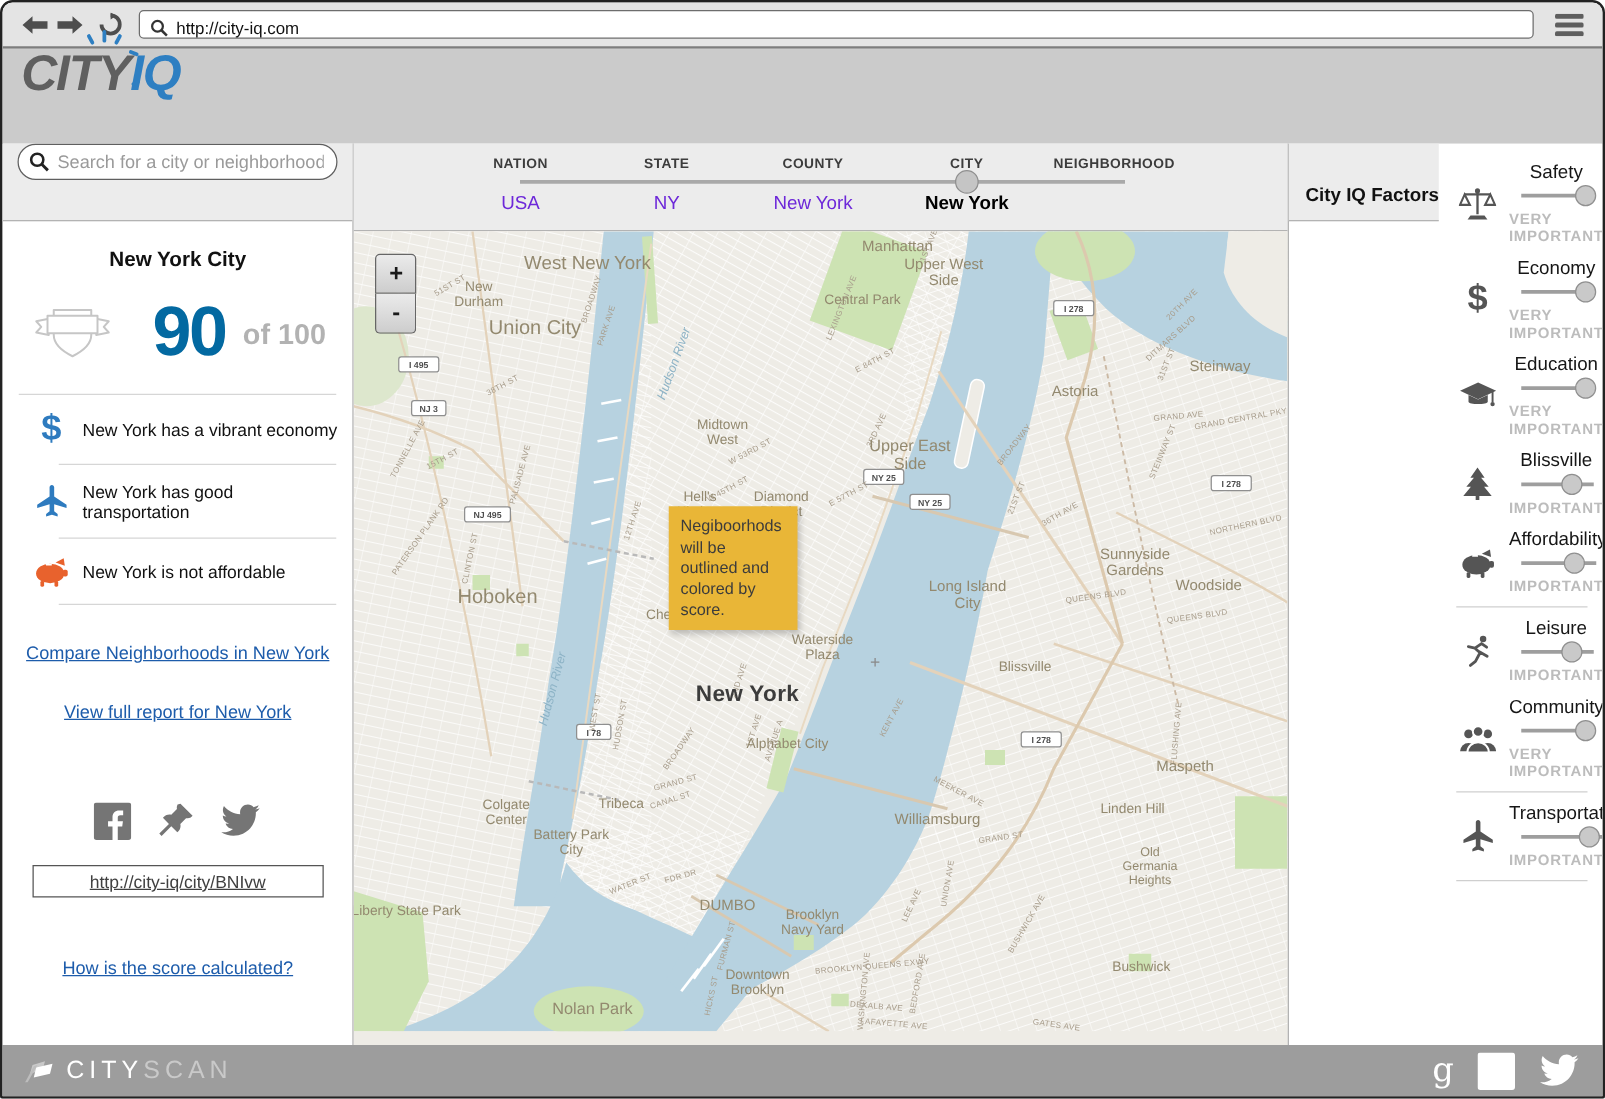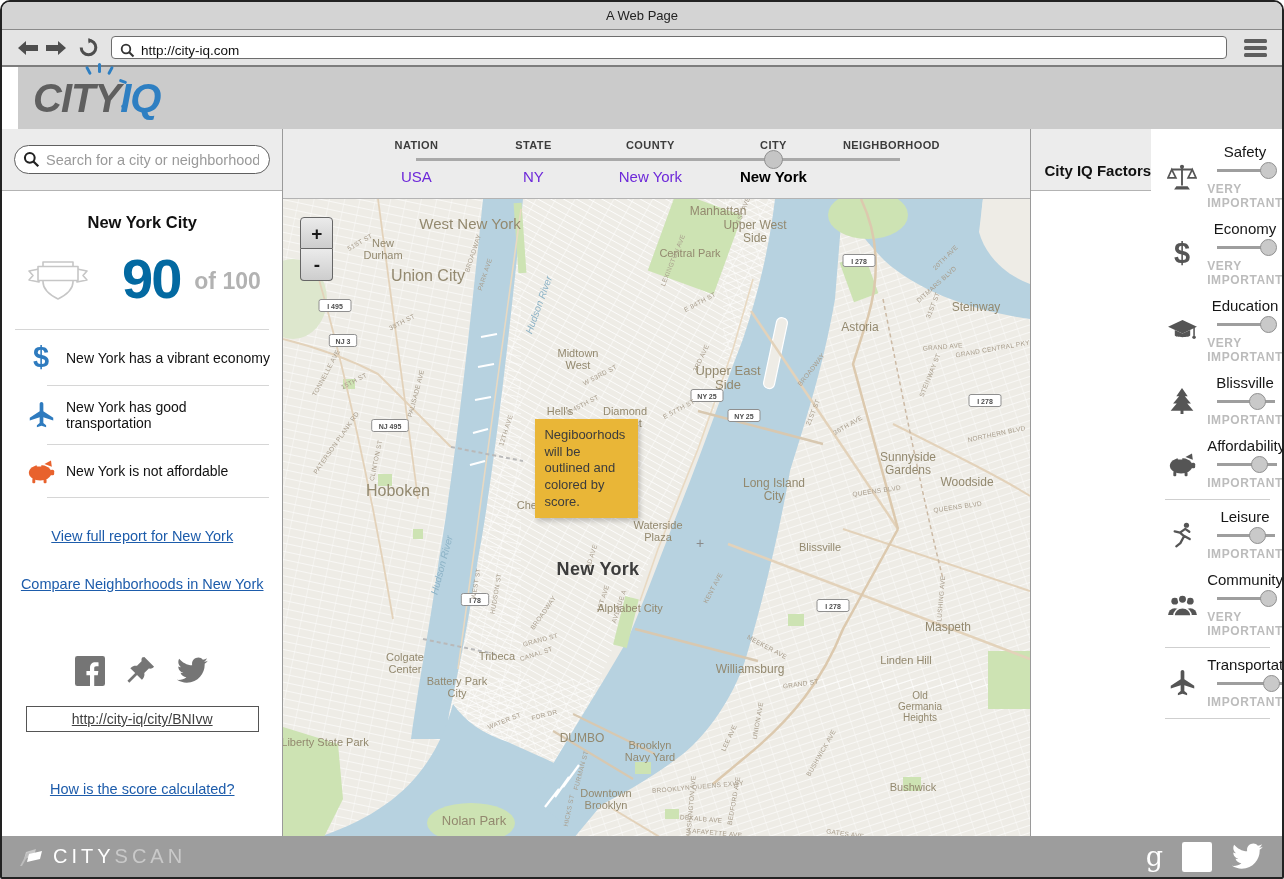--- a/index.html
+++ b/index.html
@@ -6,39 +6,39 @@
   html,body { background:#fff; }
   body { font-family:"Liberation Sans","DejaVu Sans",sans-serif; width:1284px; height:879px; overflow:hidden; }
   .window { width:1284px; height:879px; border:2px solid #222; border-radius:10px 10px 2px 2px; overflow:hidden; display:flex; flex-direction:column; background:#fff; }
 
   
   .titlebar { height:28px; background:#d4d4d4; border-bottom:1px solid #8a8a8a; display:flex; align-items:center; justify-content:center; font-size:13px; color:#222; flex:0 0 auto; }
   .toolbar { height:37px; background:#e4e4e4; border-bottom:2px solid #7d7d7d; display:flex; align-items:center; padding:0 12px; flex:0 0 auto; }
   .navbtn { background:none; border:none; padding:0 3px; display:flex; align-items:center; cursor:pointer; }
   .urlbox { flex:1; height:23px; background:#fff; border:1.5px solid #6d6d6d; border-radius:4px; margin:0 14px 0 10px; display:flex; align-items:flex-end; padding:0 8px; }
   .urltext { font-size:13.5px; color:#111; margin-left:6px; }
-  .brandbar { height:62px; background:#cbcbcb; display:flex; align-items:center; padding-left:15px; flex:0 0 auto;margin-left:16px; }
+  .brandbar { height:76px; background:#cbcbcb; display:flex; padding-left:15px; flex:0 0 auto; }
   .logo { font-size:40px; font-style:italic; font-weight:bold; letter-spacing:-1px; position:relative; line-height:1; }
   .logo .lc { color:#5f5f5f; }
   .logo .liq { color:#2e7fc2; position:relative; }
   .ray { position:absolute; background:#2e7fc2; border-radius:2px; }
   .r1 { width:3px; height:9px; left:54px; top:-12px; transform:rotate(-28deg); }
   .r2 { width:3px; height:10px; left:65px; top:-15px; }
   .r3 { width:3px; height:9px; left:76px; top:-12px; transform:rotate(28deg); }
   .r4 { width:8px; height:3px; left:86px; top:2px; transform:rotate(20deg); }
   .r5 { width:7px; height:3px; left:88px; top:26px; transform:rotate(-25deg); }
 
   
   .content { flex:1; display:flex; min-height:0; }
   .leftpanel { width:283px; border-right:1px solid #9a9a9a; display:flex; flex-direction:column; background:#fff; }
   .centerpanel { width:747px; display:flex; flex-direction:column; background:#fff; }
   .rightpanel { width:253px; border-left:1px solid #9a9a9a; display:flex; flex-direction:row; background:#fff; }
 
   .graystrip { background:#ececec; border-bottom:1px solid #b3b3b3; flex:0 0 auto; }
-  .search-strip { height:62px; display:flex; align-items:center; padding:0 12px; }
+  .search-strip { height:62px; display:flex; align-items:flex-start; padding:0 12px; }
   .searchwrap { position:relative; width:100%; }
   .searchwrap input { width:100%; height:29px; border:1.5px solid #5f5f5f; border-radius:15px; padding:0 10px 0 31px; font-size:14.5px; color:#333; outline:none; background:#fff; font-family:inherit; }
   .searchwrap input::placeholder { color:#9a9a9a; }
   .searchwrap svg { position:absolute; left:9px; top:6px; }
 
   .city-summary { flex:1; overflow:hidden; }
   .cityname { text-align:center; font-weight:bold; font-size:16.5px; color:#111; margin-top:22px; }
   .scorerow { display:flex; align-items:center; margin:14px 0 0 24px; }
   .scorebadge { flex:0 0 auto; }
   .scorenum { font-size:56px; font-weight:bold; color:#0369a1; letter-spacing:-2px; margin-left:32px; }
@@ -103,23 +103,20 @@
   .fbcity { color:#fff; } .fbscan { color:#c9c9c9; }
   .fsocial { margin-left:auto; display:flex; align-items:center; gap:19px; }
   .fsocial .sic { cursor:pointer; display:flex; align-items:center; }
   .gserif { font-family:"DejaVu Serif","Liberation Serif",serif; font-size:27px; color:#fff; line-height:1; }
 </style>
 </head>
 <body>
 
 <div class="window">
 
-  <div class="titlebar">
-    <span>A Web Page</span>
-  </div>
 
   <div class="toolbar">
     <button class="navbtn" aria-label="back">
       <svg width="22" height="16" viewBox="0 0 22 16">
           <path d="M9,1 V5 H21 V11 H9 V15 L1,8 Z" fill="#4e4e4e"></path>
         </svg>
     </button>
     <button class="navbtn" aria-label="forward">
       <svg width="22" height="16" viewBox="0 0 22 16">
           <path d="M13,1 V5 H1 V11 H13 V15 L21,8 Z" fill="#4e4e4e"></path>
@@ -212,22 +209,22 @@
                     <rect x="19" y="24" width="3.4" height="5.2" rx="1.2"></rect>
                     <rect x="26.6" y="13.5" width="4.6" height="6.4" rx="1.8"></rect>
                   </g>
                   <rect x="11" y="8.1" width="5.6" height="1.7" rx=".8" fill="#fff"></rect>
                 </svg>
               </span>
               <span class="hl-text">New York is not affordable</span>
             </div>
             <div class="hl-div"></div>
           </div>
+        <div class="linkblock link1"><a href="#" class="plink">Compare Neighborhoods in New York</a></div>
         <div class="linkblock link2"><a href="#" class="plink">View full report for New York</a></div>
-        <div class="linkblock link1"><a href="#" class="plink">Compare Neighborhoods in New York</a></div>
         <div class="shareicons" id="shareicons">
             <span class="sic">
               <svg width="30" height="30" viewBox="0 0 32 32">
                 <rect width="32" height="32" rx="2.5" fill="#757575"></rect>
                 <path d="M20.5,32 V20.5 h3.8 l.6,-4.5 h-4.4 v-2.9 c0,-1.3 .4,-2.2 2.3,-2.2 h2.3 V6.9 c-.4,-.05 -1.8,-.17 -3.4,-.17 -3.4,0 -5.7,2.1 -5.7,5.9 v3.3 h-3.8 v4.5 h3.8 V32 Z" fill="#fff"></path>
               </svg>
             </span>
             <span class="sic">
               <svg width="31" height="31" viewBox="0 0 32 32">
                 <path fill="#757575" d="M20,2 l10,10 -1.5,1.5 c-1.2,.6 -2.6,.8 -3.9,.5 l-4.7,4.7 c.5,2.1 0,4.4 -1.6,6 l-.9,.9 -5,-5 -8,8 -1.9,-1.9 8,-8 -5,-5 .9,-.9 c1.6,-1.6 3.9,-2.1 6,-1.6 l4.7,-4.7 c-.3,-1.3 -.1,-2.7 .5,-3.9 Z"></path>

